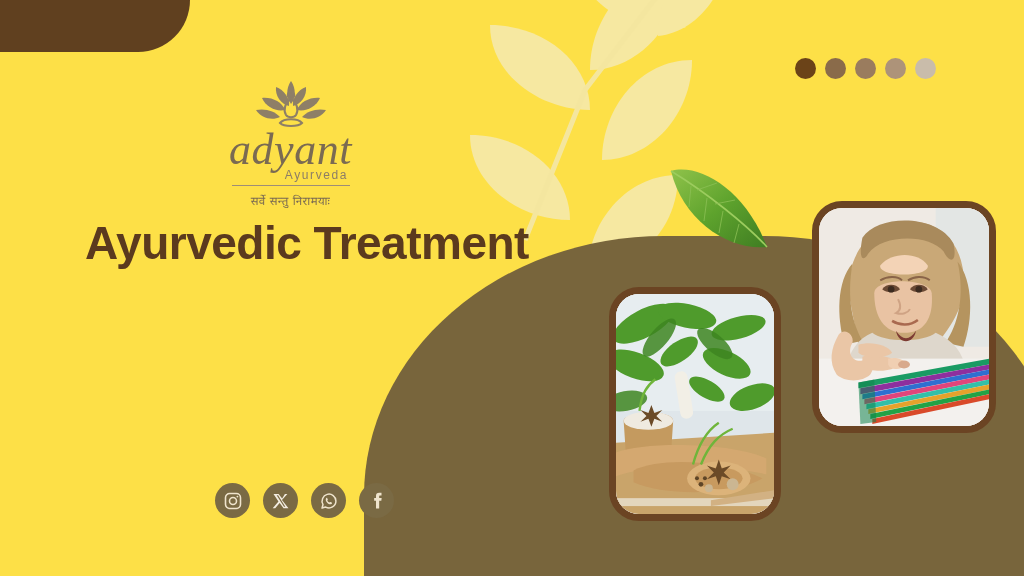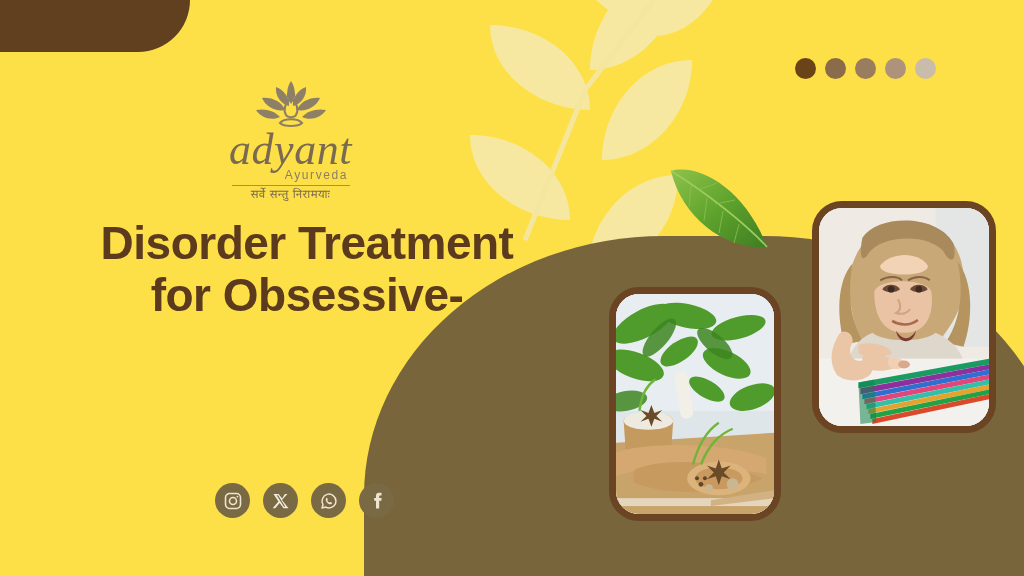--- a/index.html
+++ b/index.html
@@ -40,21 +40,21 @@
     font-size:44px;color:#7a6a52;letter-spacing:.5px;
     line-height:1; margin-top:-6px; font-style:italic; font-weight:400;
   }
   .logo-sub{
     font-family:"Liberation Sans", sans-serif;
     font-size:12px;color:#8c7d66;letter-spacing:1.6px;
     margin-top:-4px; padding-left:52px;
   }
   .logo-sanskrit{
     font-family:"DejaVu Sans", sans-serif;
-    font-size:11.5px;color:#7a6a52;letter-spacing:.4px;
+    font-size:11.5px;color:#7a6a52;margin-top:7px;letter-spacing:.4px;
   }
   .logo-rule{width:118px;height:1.4px;background:#9e8e76;margin:3px auto 0;}
 
   
   .headline{
     position:absolute;left:18px;top:218px;width:578px;
     text-align:center;
     font-size:46px;line-height:1.13;
     font-weight:bold;color:#5b3a1e;
     letter-spacing:-0.5px;
@@ -134,22 +134,21 @@
         <circle cx="37" cy="17" r="3.2"></circle>
       </g>
     </svg>
     <div class="logo-word">adyant</div>
     <div class="logo-sub">Ayurveda</div>
     <div class="logo-rule"></div>
     <div class="logo-sanskrit">सर्वे सन्तु निरामयाः</div>
   </div>
 
   <div class="headline">
-    <div>Disorder Treatment</div>
-    <div>for Obsessive-</div>
+    <div>Ayurvedic Treatment</div>
   </div>
 
   <svg class="fg-leaf" viewBox="0 0 120 110">
     <defs>
       <linearGradient id="lg" x1="0" y1="0" x2="1" y2="1">
         <stop offset="0%" stop-color="#8fc24a"></stop>
         <stop offset="50%" stop-color="#5ea32d"></stop>
         <stop offset="100%" stop-color="#3f7d22"></stop>
       </linearGradient>
     </defs>

